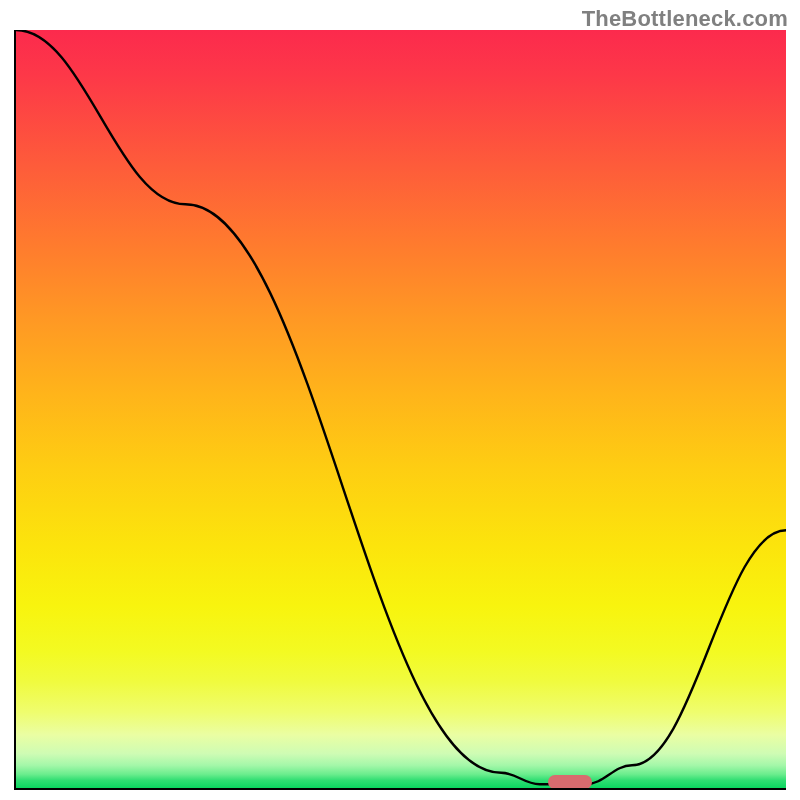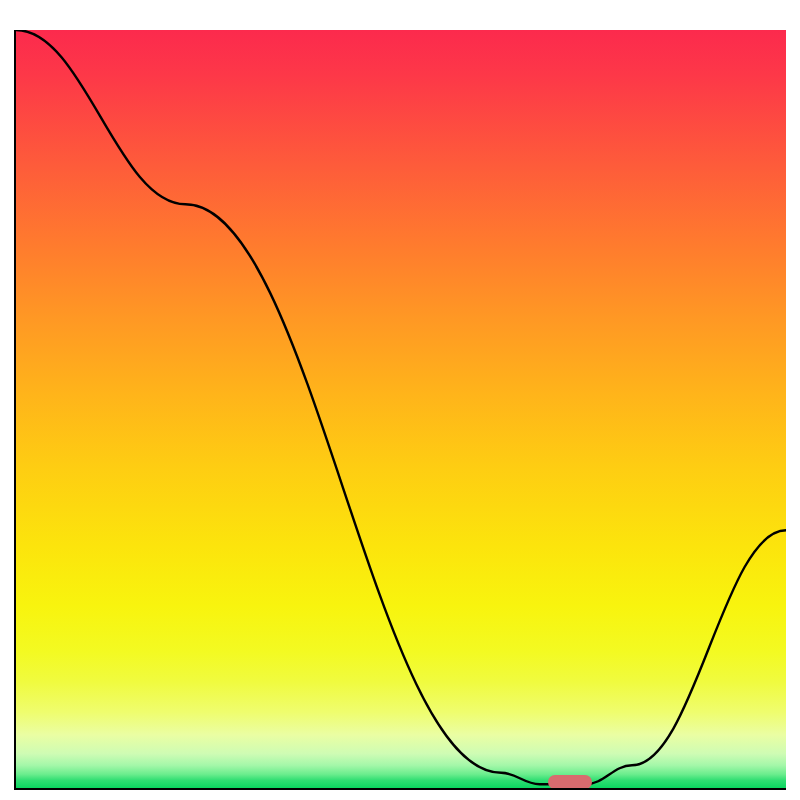--- a/index.html
+++ b/index.html
@@ -80,20 +80,21 @@
     width: 44px;
     height: 14px;
     border-radius: 7px;
     background: #d86b6e;
   }
 </style>
 </head>
 <body>
 
 <div class="container">
+  <div class="watermark">TheBottleneck.com</div>
 
   <div class="plot-outer"></div>
 
   <div class="plot-area">
     <div class="gradient"></div>
     <svg class="curve" viewBox="0 0 770 758" preserveAspectRatio="none">
       <path id="curve-path" fill="none" stroke="#000" stroke-width="2.4" stroke-linejoin="round" stroke-linecap="round" d="M 0 0 C 67.8 0.0 101.6 174.3 169.4 174.3 C 295.7 174.3 358.8 742.8 485.1 742.8 C 500.5 742.8 508.2 754.2 523.6 754.2 C 542.1 754.2 551.3 754.2 569.8 754.2 C 588.3 754.2 597.5 735.3 616.0 735.3 C 677.6 735.3 708.4 500.3 770.0 500.3"></path>
     </svg>
     <div id="marker" class="marker" style="left: 532.455px; top: 744.936px; width: 43.89px;"></div>
   </div>

